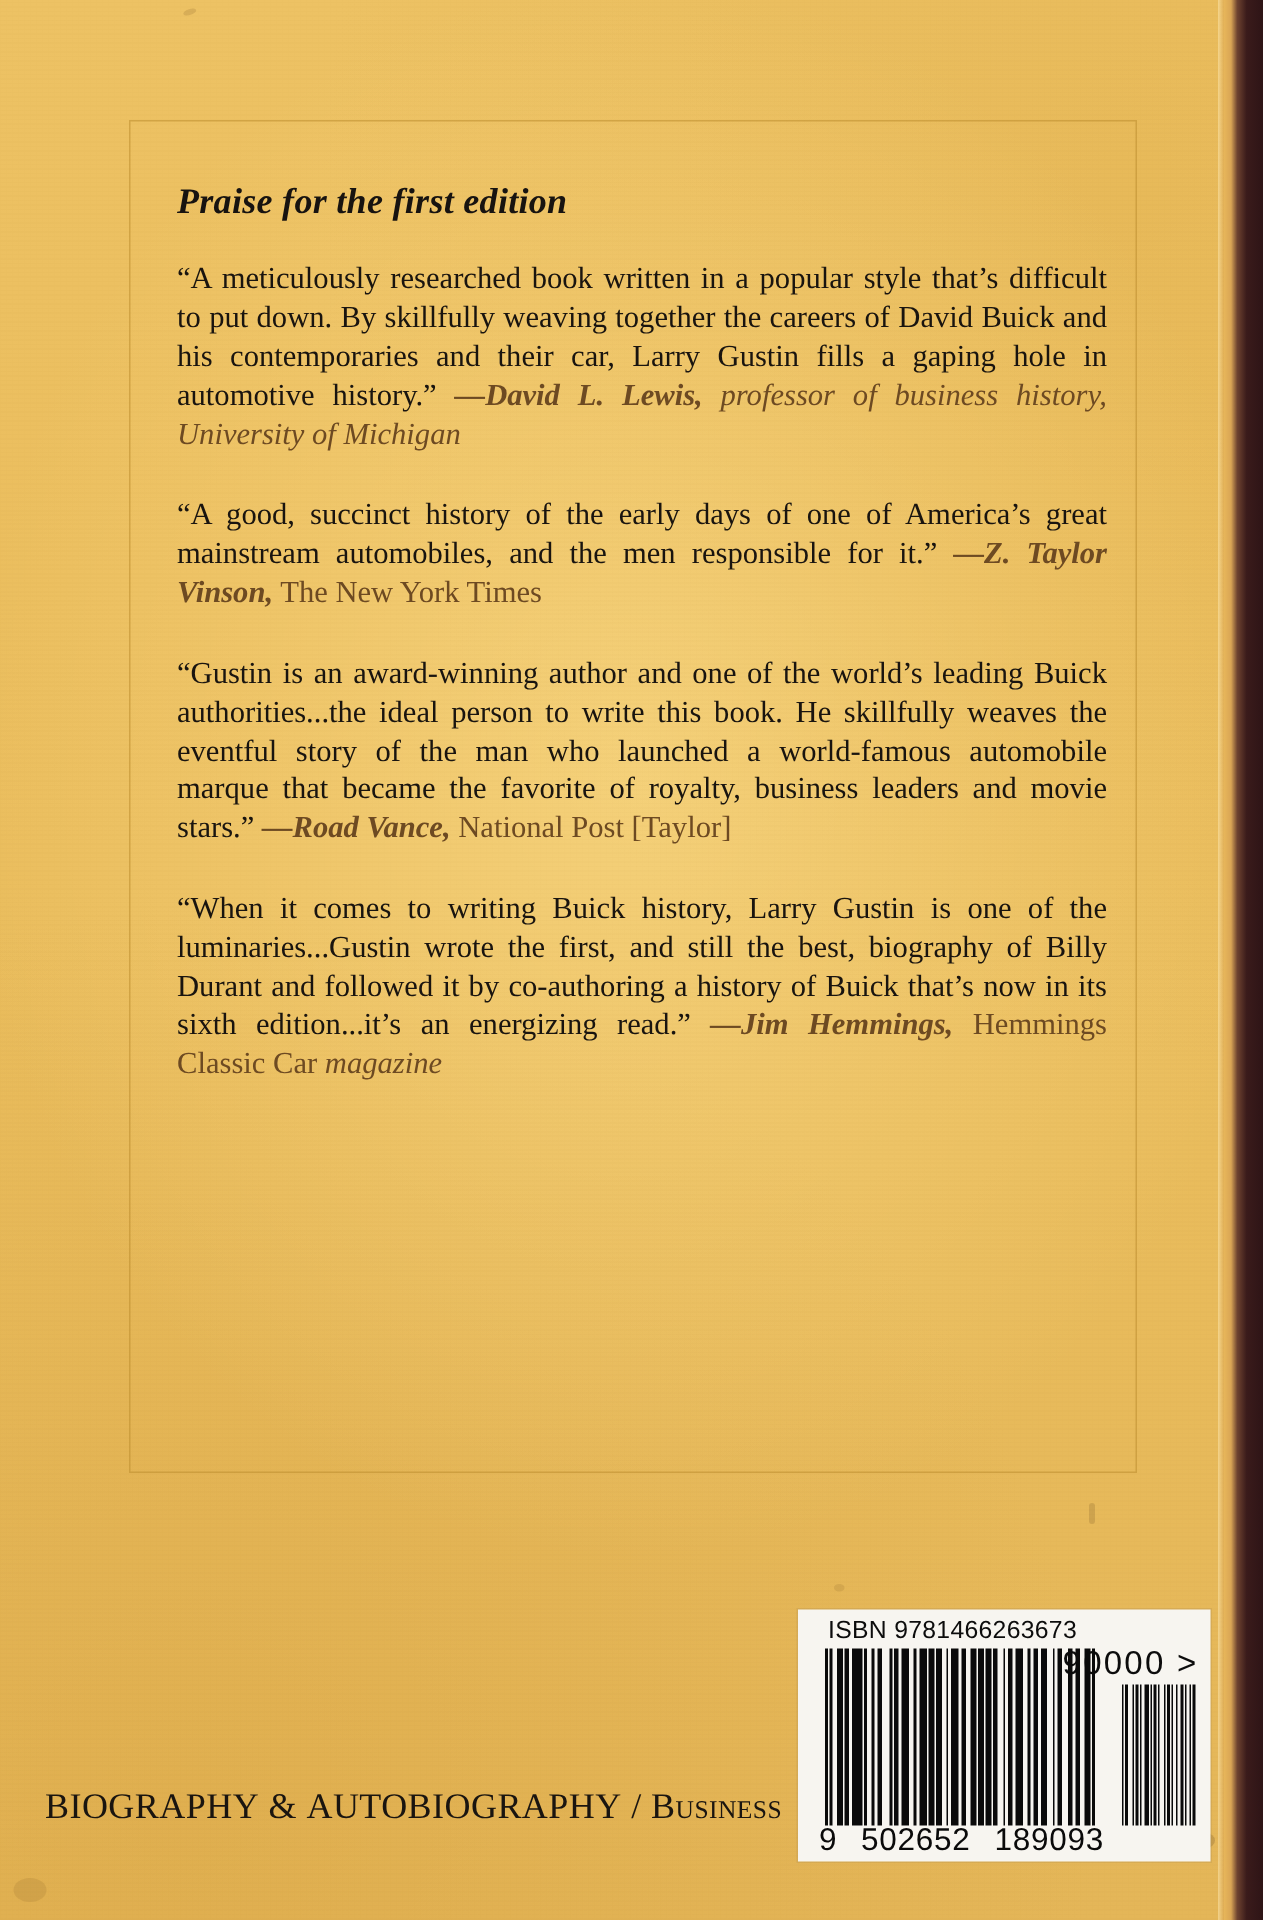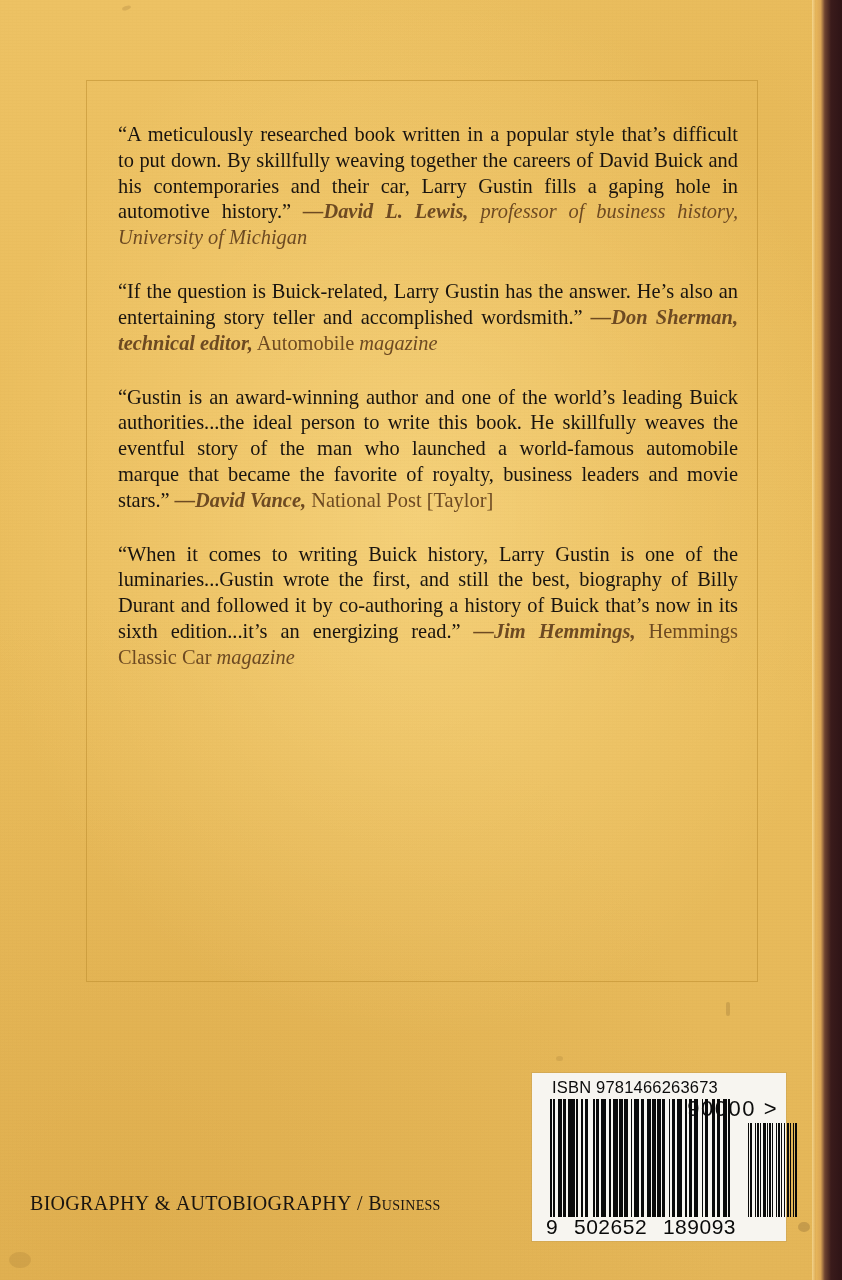--- a/index.html
+++ b/index.html
@@ -120,34 +120,34 @@
     color: #171310;
     letter-spacing: 0.4px;
     white-space: nowrap;
   }
 
   .category {
     position: absolute;
     left: 30px;
     top: 1192px;
     font-variant: small-caps;
-    font-size: 20px;
+    font-size: 24px;
     letter-spacing: 0.3px;
     color: #1a1510;
     white-space: nowrap;
     text-align: right;
   }
   .category .cap { font-variant: normal; }
 
   
   .barcode-box {
     position: absolute;
     left: 532px;
     top: 1073px;
-    width: 254px;
+    width: 275px;
     height: 168px;
     background: #f7f5f0;
     box-shadow: 0 0 0 1px rgba(170,140,80,0.25);
   }
   .isbn-text {
     position: absolute;
     left: 20px;
     top: 5px;
     font-family: "Liberation Sans", "DejaVu Sans", sans-serif;
     font-size: 16.5px;
@@ -224,38 +224,38 @@
   <div class="rule-box"></div>
 
   <div class="scuff s1"></div>
   <div class="scuff s3"></div>
   <div class="scuff s4"></div>
   <div class="scuff s5"></div>
   <div class="scuff s6"></div>
 
   <div class="blurbs">
 
+    <h1 class="praise-heading">Praise for the first edition</h1>
 
     <p class="blurb">
       <span>“A meticulously researched book written in a popular style that’s difficult to put down. By skillfully weaving together the careers of David Buick and his contemporaries and their car, Larry Gustin fills a gaping hole in automotive history.”</span>
       <span class="attrib">—David L. Lewis,</span>
       <span class="source-ital">professor of business history, University of Michigan</span>
     </p>
 
-
     <p class="blurb">
-      <span>“If the question is Buick-related, Larry Gustin has the answer. He’s also an entertaining story teller and accomplished wordsmith.”</span>
-      <span class="attrib">—Don Sherman, technical editor,</span>
-      <span class="source">Automobile</span>
-      <span class="source-ital">magazine</span>
+      <span>“A good, succinct history of the early days of one of America’s great mainstream automobiles, and the men responsible for it.”</span>
+      <span class="attrib">—Z. Taylor Vinson,</span>
+      <span class="source">The New York Times</span>
     </p>
+
 
     <p class="blurb">
       <span>“Gustin is an award-winning author and one of the world’s leading Buick authorities...the ideal person to write this book. He skillfully weaves the eventful story of the man who launched a world-famous automobile marque that became the favorite of royalty, business leaders and movie stars.”</span>
-      <span class="attrib">—David Vance,</span>
+      <span class="attrib">—Road Vance,</span>
       <span class="source">National Post [Taylor]</span>
     </p>
 
     <p class="blurb">
       <span>“When it comes to writing Buick history, Larry Gustin is one of the luminaries...Gustin wrote the first, and still the best, biography of Billy Durant and followed it by co-authoring a history of Buick that’s now in its sixth edition...it’s an energizing read.”</span>
       <span class="attrib">—Jim Hemmings,</span>
       <span class="source">Hemmings Classic Car</span>
       <span class="source-ital">magazine</span>
     </p>
 

